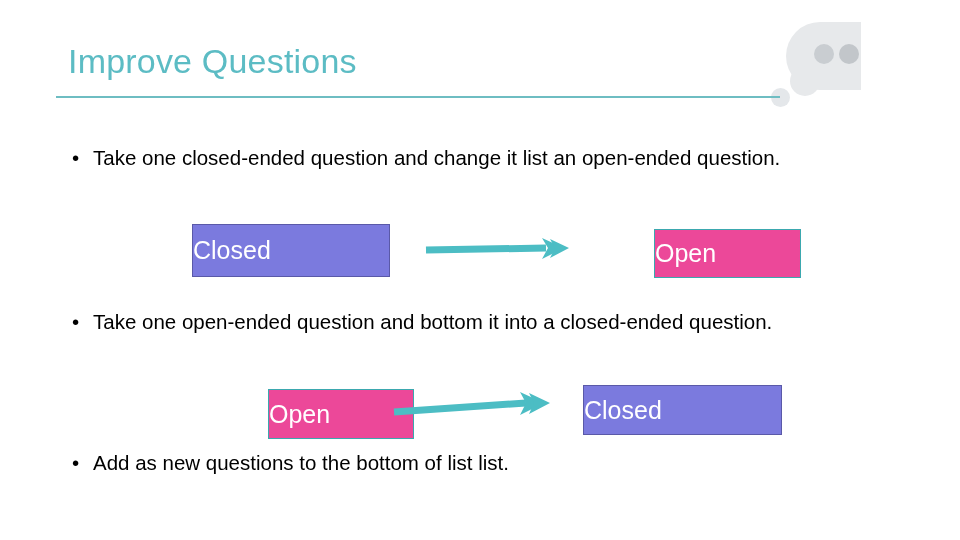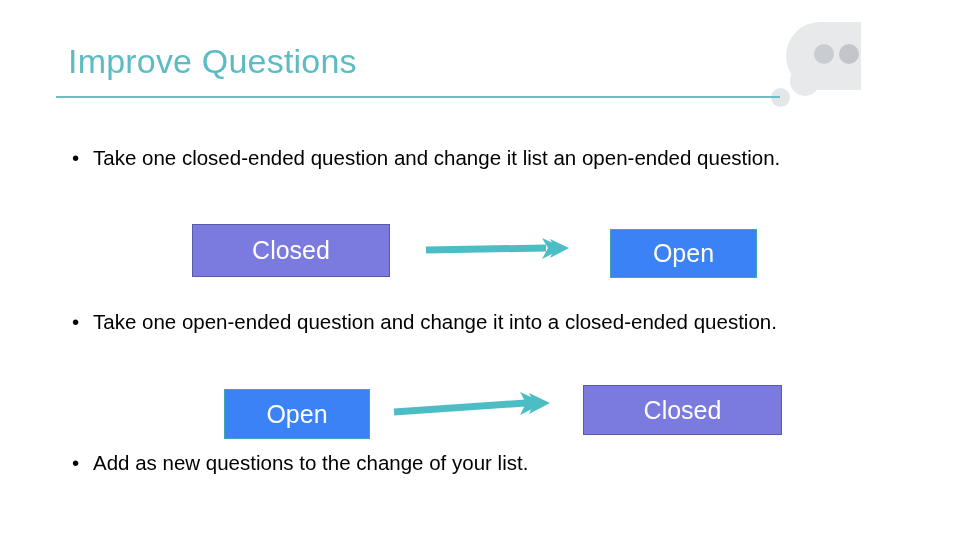--- a/index.html
+++ b/index.html
@@ -116,33 +116,33 @@
 
   #bullet-1 { left: 72px; top: 145px; width: 810px; }
   #bullet-2 { left: 72px; top: 309px; width: 820px; }
   #bullet-3 { left: 72px; top: 450px; width: 780px; }
 
   
   .qbox {
     position: absolute;
     display: flex;
     align-items: center;
-    justify-content: center;
     color: #ffffff;
     font-size: 25px;
     font-weight: 400;
     line-height: 1;
   }
   .qbox.closed {
     background: #7b7ade;
     border: 1.5px solid #5a59a8;
   }
   .qbox.open {
-    background: #3b82f6;
+    background: #ec4899;
     border: 1.5px solid #3ba8af;
+    margin-left: 44px;
   }
 
   #box-closed-1 { left: 192px; top: 224px; width: 198px; height: 53px; }
   #box-open-1   { left: 610px; top: 229px; width: 147px; height: 49px; }
   #box-open-2   { left: 224px; top: 389px; width: 146px; height: 50px; }
   #box-closed-2 { left: 583px; top: 385px; width: 199px; height: 50px; }
 
   
   .arrow {
     position: absolute;
@@ -186,38 +186,38 @@
     <path d="M126,7 L145,16 L126,26 L131,16 Z" fill="#4cbdc4"></path>
   </svg>
 
   <div class="qbox open" id="box-open-1">
     <span>Open</span>
   </div>
 
   <div class="bullet" id="bullet-2">
     <span class="dot">•</span>
     <span class="txt">
-      <span>Take one </span><b>open-ended question</b><span> and change it into a </span><b>closed-ended question</b><span>.</span>
+      <span>Take one </span><b>open-ended question</b><span> and bottom it into a </span><b>closed-ended question</b><span>.</span>
     </span>
   </div>
 
   <div class="qbox open" id="box-open-2">
     <span>Open</span>
   </div>
 
   <svg class="arrow" id="arrow-2" viewBox="0 0 166 36">
     <path d="M2,24 L134,15" stroke="#4cbdc4" stroke-width="7" stroke-linecap="butt" fill="none"></path>
     <path d="M128,4 L152,15 L128,27 L134,15 Z" fill="#4cbdc4"></path>
     <path d="M137,5 L158,15 L137,26 L142,15 Z" fill="#4cbdc4"></path>
   </svg>
 
   <div class="qbox closed" id="box-closed-2">
     <span>Closed</span>
   </div>
 
   <div class="bullet" id="bullet-3">
     <span class="dot">•</span>
     <span class="txt">
-      <span>Add as new questions to the change of your list.</span>
+      <span>Add as new questions to the bottom of list list.</span>
     </span>
   </div>
 
 </div>
 
 </body></html>

